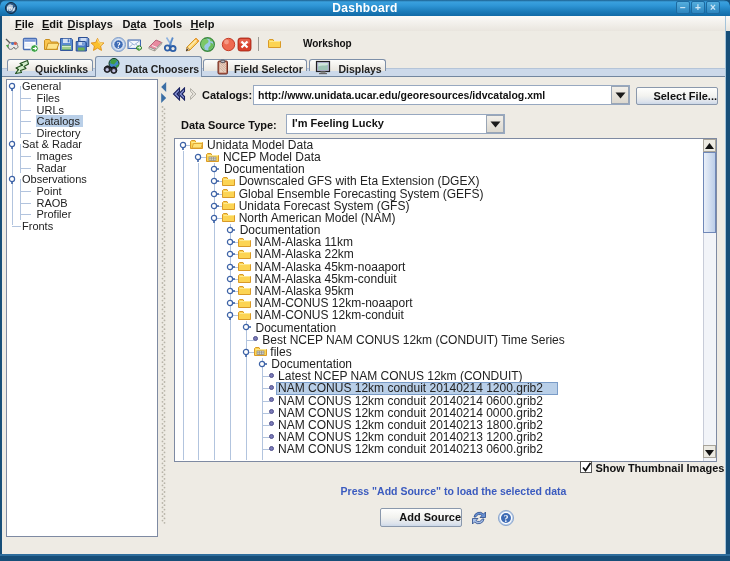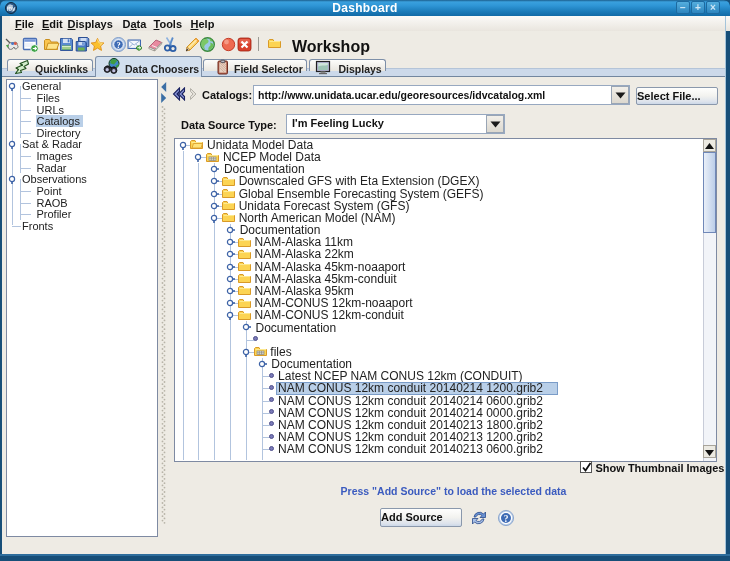--- a/index.html
+++ b/index.html
@@ -12,21 +12,21 @@
 #menubar{left:8px;top:0;width:723px;height:15px;background:linear-gradient(180deg,#fbfaf8,#e9e5de)}
 .mi{position:absolute;top:2px;font-size:11px;font-weight:bold;color:#111}
 .mi u{text-decoration-thickness:1px;text-underline-offset:1px}
 .tab{position:absolute;border:1px solid #7d8fa8;border-bottom:none;border-radius:3px 3px 0 0;font-size:11px;font-weight:bold;color:#222}
 .lbl{position:absolute;font-size:11px;font-weight:bold;color:#111;white-space:nowrap}
 .tlbl{position:absolute;font-size:10.5px;font-weight:bold;color:#222;white-space:nowrap}
 .trow2{position:absolute;font-size:12px;color:#222;white-space:nowrap;line-height:12px}
 .trow{position:absolute;font-size:11px;color:#222;white-space:nowrap}
 .combo{position:absolute;background:#fff;border:1px solid #97a8c0}
 .cbtn{position:absolute;background:linear-gradient(180deg,#f2efe9,#dcd8cf);border:1px solid #99a5b5}
-.btn{position:absolute;background:linear-gradient(180deg,#fefefd 0%,#f2f2ef 50%,#dde3ec 85%,#ccd8e8 100%);border:1px solid #8a98ac;border-radius:2px;font-size:11px;font-weight:bold;color:#111;text-align:left}
+.btn{position:absolute;background:linear-gradient(180deg,#fefefd 0%,#f2f2ef 50%,#dde3ec 85%,#ccd8e8 100%);border:1px solid #8a98ac;border-radius:2px;font-size:11px;font-weight:bold;color:#111;text-align:right}
 .sunk{position:absolute;border-top:1px solid #8d8d86;border-left:1px solid #8d8d86;border-bottom:1px solid #fbfbf8;border-right:1px solid #fbfbf8;height:14px}
 .vline{position:absolute;width:1px;background:#b2c4de}
 .hline{position:absolute;height:1px;background:#b2c4de}
 .bullet{position:absolute;width:5px;height:5px;border-radius:50%;background:#7a7ab8;border:1px solid #50508c}
 </style></head><body>
 <div id="win">
 <div class="ab" id="titlebar"></div>
 <svg class="ab" style="left:5px;top:2px" width="12" height="12" viewBox="0 0 12 12">
       <circle cx="6" cy="6" r="5.5" fill="#2e5a88" stroke="#10293f" stroke-width="1"></circle>
       <path d="M2 7.5 A4.3 4.3 0 0 1 5 2.2 L8.2 3.6 L6.5 7.8 Z" fill="#b9c9d9"></path>
@@ -129,21 +129,21 @@
       <svg class="ab" style="left:234.4px;top:20px" width="17" height="17" viewBox="0 0 17 17">
 <rect x="2" y="2" width="13" height="13" rx="2.5" fill="#d8402c" stroke="#a02313" stroke-width="0.8"></rect>
 <rect x="3" y="3" width="11" height="5" rx="2" fill="#e4604c"></rect>
 <path d="M5.5 5.5 L11.5 11.5 M11.5 5.5 L5.5 11.5" stroke="#fff" stroke-width="2.2"></path>
 </svg>
 <div class="ab" style="left:256px;top:21px;width:1px;height:14px;background:#9a9a94"></div>
 <svg class="ab" style="left:266px;top:22px" width="13" height="11" viewBox="0 0 13 11">
         <path d="M0.5 2.5 L0.5 9.5 L12.5 9.5 L12.5 3.5 L6 3.5 L5 1.5 L1.5 1.5 Z" fill="#fcd453" stroke="#d99a27" stroke-width="1"></path>
         <path d="M1.5 3.5 L12 3.5" stroke="#fde98f" stroke-width="1"></path>
       </svg>
-<span class="lbl" style="left:290px;top:22px;font-size:16px">Workshop</span>
+<span class="lbl" style="left:301px;top:22px;font-size:10px">Workshop</span>
 <div class="ab" style="left:0;top:52px;width:723px;height:9px;background:#ccd9ea;border-top:1px solid #b4c4d8;border-bottom:1px solid #72869f"></div>
 <div class="ab tab" style="left:5px;top:43px;width:86px;height:12px;background:linear-gradient(180deg,#fdfdfb,#e9e6df)"></div>
 <div class="ab tab" style="left:93px;top:40px;width:107px;height:21px;background:#d2dfee;z-index:3"></div>
 <div class="ab tab" style="left:201px;top:43px;width:104px;height:12px;background:linear-gradient(180deg,#fdfdfb,#e9e6df)"></div>
 <div class="ab tab" style="left:307px;top:43px;width:77px;height:12px;background:linear-gradient(180deg,#fdfdfb,#e9e6df)"></div>
 <svg class="ab" style="left:12px;top:43px;z-index:4" width="16" height="16" viewBox="0 0 16 16">
 <path d="M13.5 1.5 L6 4.5 L8.5 6 L2 9 L4.5 10.5 L1.5 14.5 L7.5 13.5 L6.5 11.5 L12 9.5 L10 7.5 L14.5 5 Z" fill="#d2ecca" stroke="#23521f" stroke-width="1.1" stroke-linejoin="round"></path>
 <path d="M6 4.5 L8.5 6 L8 7 M2 9 L4.5 10.5 L3.8 11.6" fill="none" stroke="#23521f" stroke-width="0.9"></path>
 </svg>
 <span class="tlbl" style="left:33px;top:47px;z-index:4">Quicklinks</span>
@@ -590,20 +590,21 @@
         <path d="M1.5 3.5 L12 3.5" stroke="#fde98f" stroke-width="1"></path>
       </svg>
       <span class="trow2" style="left:252.5px;top:293.3px">NAM-CONUS 12km-conduit</span>
       <svg class="ab" style="left:239.7px;top:307.45000000000005px" width="10" height="10" viewBox="0 0 10 10">
         <line x1="6" y1="4" x2="9" y2="4" stroke="#3c62a6" stroke-width="1.6"></line>
         <circle cx="4" cy="4" r="2.6" fill="#fff" stroke="#3c62a6" stroke-width="1.2"></circle>
       </svg>
       <span class="trow2" style="left:253.5px;top:305.5px">Documentation</span>
       <div class="hline" style="left:243.7px;top:323.6px;width:8px"></div>
       <div class="bullet" style="left:251.2px;top:320.1px"></div>
+      <span class="trow2" style="left:260.3px;top:317.6px">Best NCEP NAM CONUS 12km (CONDUIT) Time Series</span>
       <div class="hline" style="left:243.7px;top:335.8px;width:8px"></div>
       <svg class="ab" style="left:239.7px;top:331.78999999999996px" width="10" height="10" viewBox="0 0 10 10">
         <line x1="4" y1="6" x2="4" y2="9" stroke="#3c62a6" stroke-width="1.6"></line>
         <circle cx="4" cy="4" r="2.6" fill="#fff" stroke="#3c62a6" stroke-width="1.2"></circle>
       </svg>
       <svg class="ab" style="left:251.5px;top:330.28999999999996px" width="13" height="11" viewBox="0 0 13 11">
         <path d="M0.5 2.5 L0.5 9.5 L12.5 9.5 L12.5 3.5 L6 3.5 L5 1.5 L1.5 1.5 Z" fill="#fcd453" stroke="#d99a27" stroke-width="1"></path>
         <path d="M1.5 3.5 L12 3.5" stroke="#fde98f" stroke-width="1"></path>
         <rect x="3" y="5" width="7" height="3.6" fill="#e8e4da" stroke="#8a887e" stroke-width="0.7"></rect>
         <path d="M3 6.8 L10 6.8 M5.3 5 L5.3 8.6 M7.6 5 L7.6 8.6" stroke="#8a887e" stroke-width="0.7"></path>

